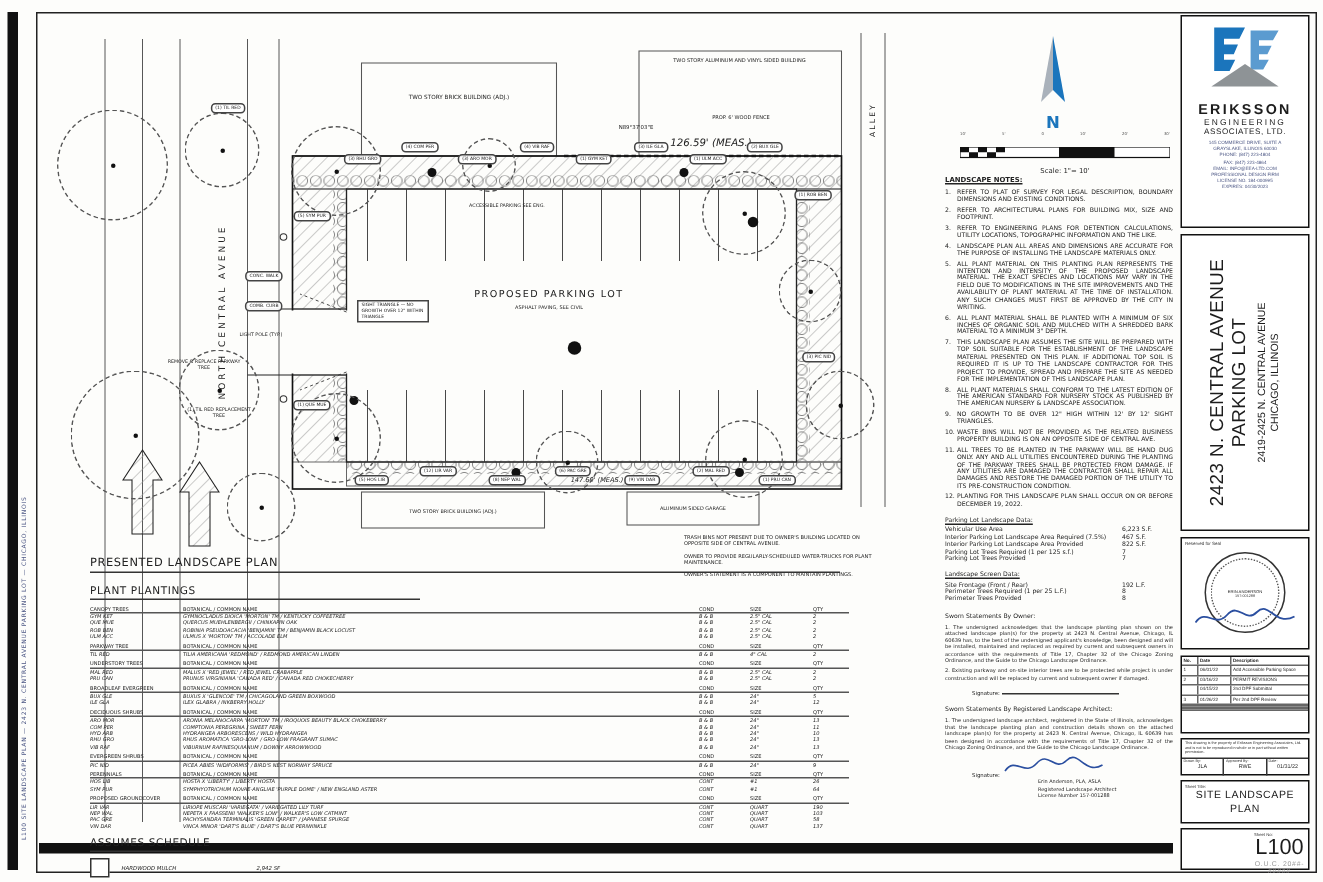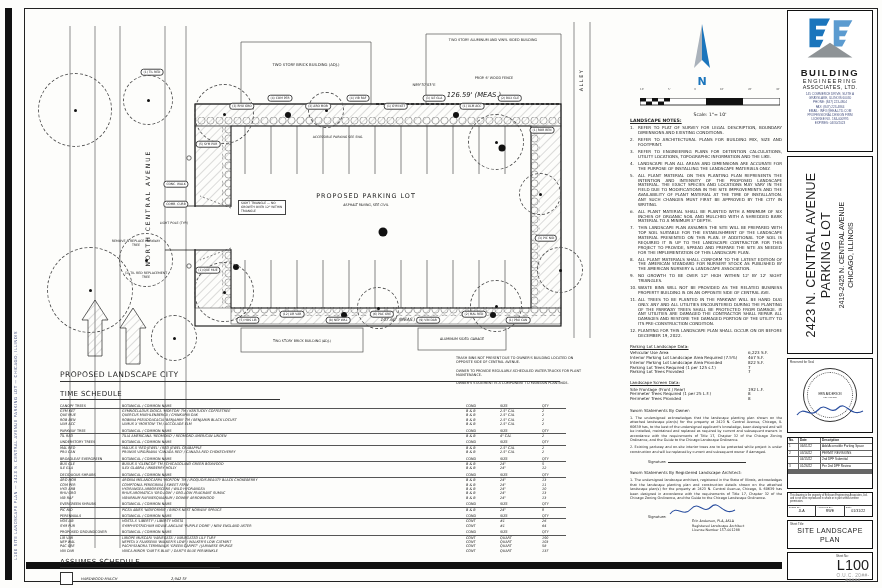--- a/index.html
+++ b/index.html
@@ -490,22 +490,22 @@
       </div>
       <div class="signames">
         <div>Erin Anderson, PLA, ASLA</div>
         <div>Registered Landscape Architect</div>
         <div>License Number 157-001288</div>
       </div>
     </div>
   </div>
 
   <div class="sched">
-    <div class="h1">PROPOSED LANDSCAPE CITY</div>
-    <div class="h2">TIME SCHEDULE</div>
+    <div class="h1">PRESENTED LANDSCAPE PLAN</div>
+    <div class="h2">PLANT PLANTINGS</div>
 
     <div class="ps-group">
       <div class="ps-head">
         <span class="c-code">CANOPY TREES</span>
         <span class="c-name">BOTANICAL / COMMON NAME</span>
         <span class="c-cond">COND</span>
         <span class="c-size">SIZE</span>
         <span class="c-qty">QTY</span>
       </div>
       <div>
@@ -773,21 +773,21 @@
   </div>
 
   <div class="tb">
 
     <div class="tb-box tb-logo">
       <svg width="56" height="46" viewBox="0 0 60 46" style="margin-top:4px">
         <path fill="#1b75bc" d="M8,2 L30,2 L26,10 L15,10 L15,14 L25,14 L22,21 L15,21 L15,25 L23,25 L19,33 L8,33 Z"></path>
         <path fill="#5b9bd0" d="M34,4 L54,4 L50,11 L40,11 L40,15 L49,15 L46,21 L40,21 L40,25 L47,25 L43,32 L34,32 Z"></path>
         <path fill="#8e9396" d="M6,44 L30,28 L54,44 Z"></path>
       </svg>
-      <div class="firm1">BUILDING</div>
+      <div class="firm1">ERIKSSON</div>
       <div class="firm2">ENGINEERING</div>
       <div class="firm3">ASSOCIATES, LTD.</div>
       <div class="addr">
 
       <div>145 COMMERCE DRIVE, SUITE A</div>
           <div>GRAYSLAKE, ILLINOIS 60030</div>
           <div>PHONE: (847) 223-4804</div>
           <div>FAX: (847) 223-4864</div>
           <div>EMAIL: INFO@EEA-LTD.COM</div>
           <div>PROFESSIONAL DESIGN FIRM</div>

